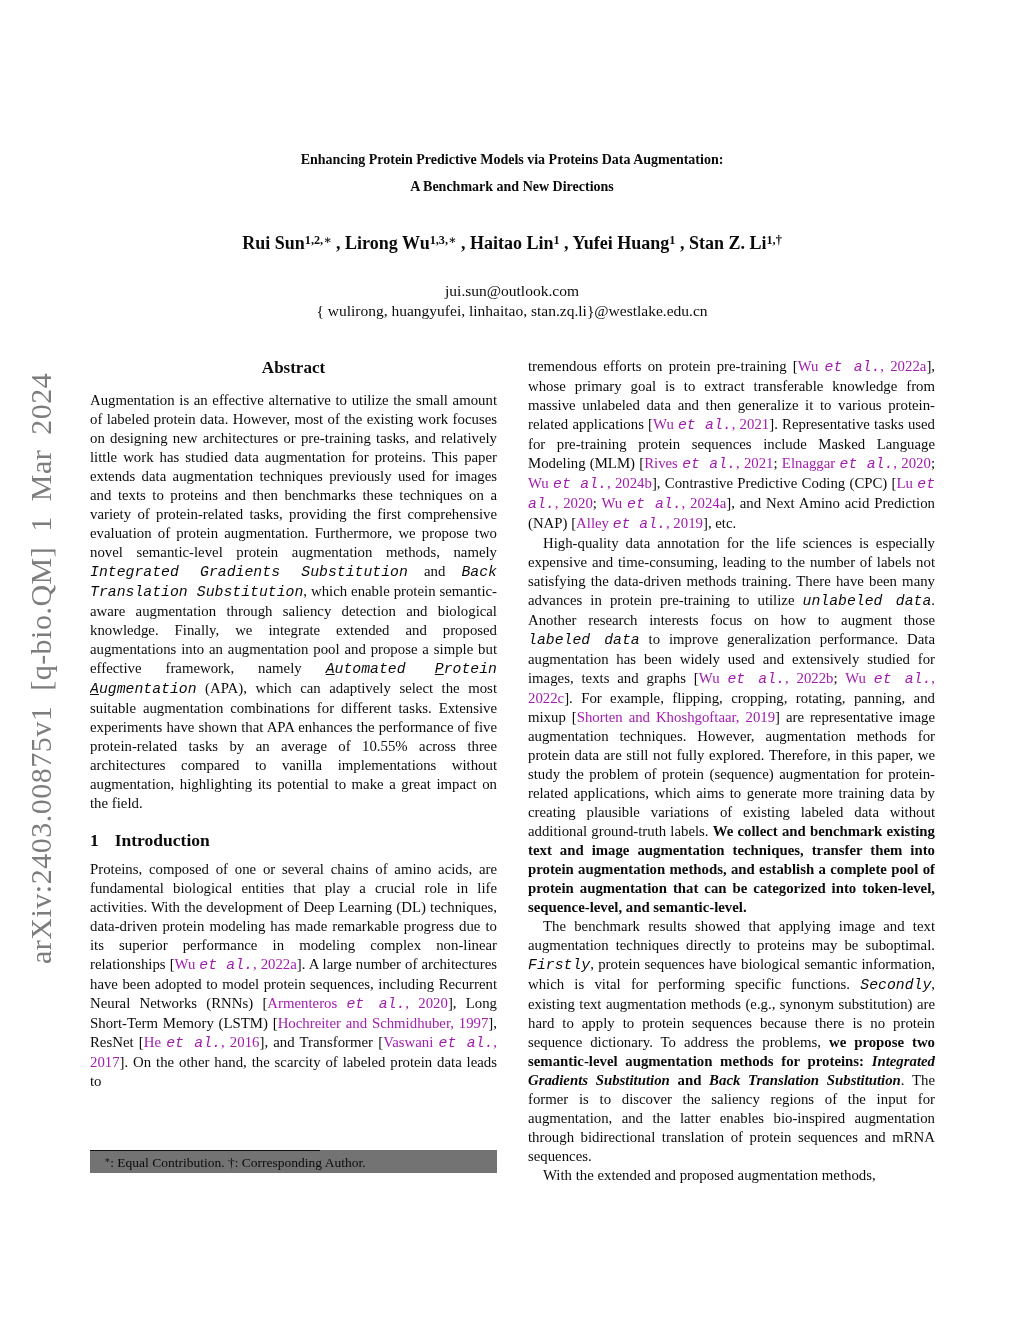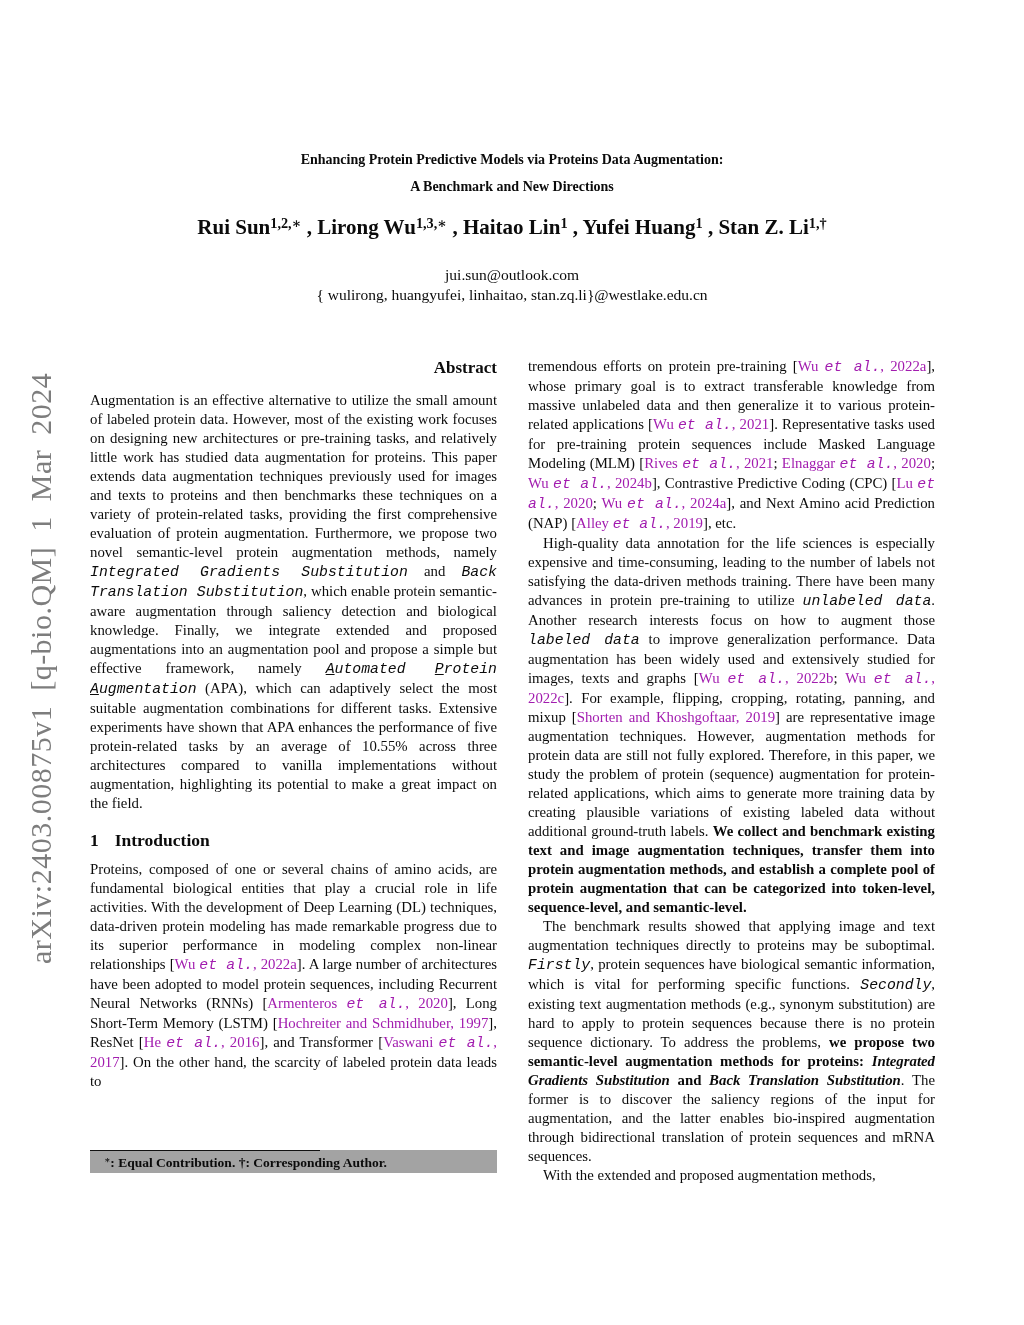--- a/index.html
+++ b/index.html
@@ -34,22 +34,22 @@
     top: 146px;
     width: 844px;
     text-align: center;
   }
   .title-line {
     font-size: 14px;
     font-weight: bold;
     line-height: 27px;
   }
   .authors {
-    margin-top: 16px;
-    font-size: 21px;
+    margin-top: 32px;
+    font-size: 18px;
     font-weight: bold;
     line-height: 22px;
   }
   .affiliations {
     margin-top: 7px;
     font-size: 15.5px;
     line-height: 20px;
   }
   .email-line {
     font-size: 15.5px;
@@ -65,21 +65,21 @@
   }
   .col-right {
     position: absolute;
     left: 528px;
     top: 357px;
     width: 407px;
     max-height: 836px;
     overflow: hidden;
   }
   .abstract-title {
-    text-align: right;
+    text-align: center;
     font-weight: bold;
     font-size: 17px;
     line-height: 22px;
     margin: 0 0 12px 0;
   }
   .abstract-body {
     margin: 0 33px 0 34px;
     font-size: 14.8px;
     line-height: 19px;
     text-align: justify;
@@ -104,22 +104,21 @@
     max-height: 228px;
     overflow: hidden;
   }
   .indent { text-indent: 15px; }
   
   .footnote-area {
     position: absolute;
     left: 90px;
     top: 1150px;
     width: 407px;
-    background: #a3a3a3;
-    font-weight: bold;
+    background: #737373;
   }
   .footnote-rule {
     width: 230px;
     border-top: 1.4px solid #111111;
     height: 0;
   }
   .footnote-text {
     margin-top: 3px;
     padding-left: 14px;
     font-size: 13.5px;

